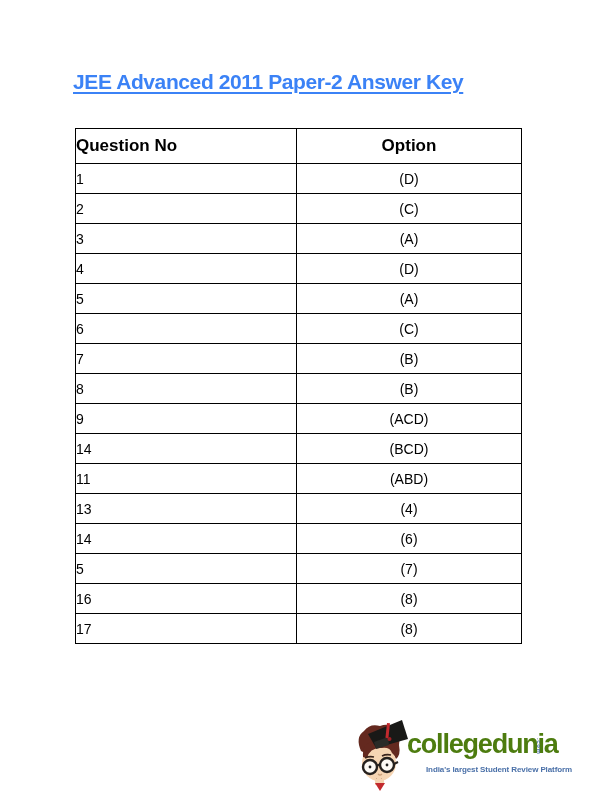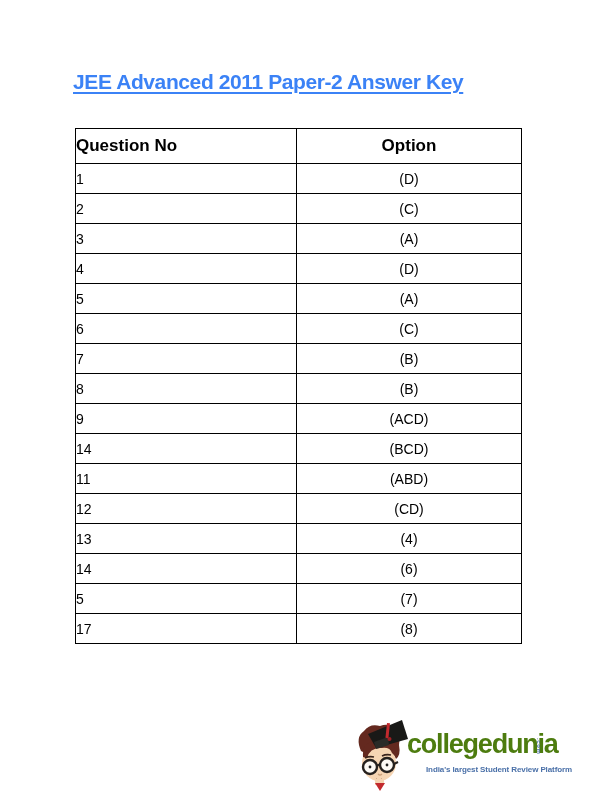--- a/index.html
+++ b/index.html
@@ -146,34 +146,34 @@
       </tr>
     <tr>
         <td class="cell-q">14</td>
         <td class="cell-o">(BCD)</td>
       </tr>
     <tr>
         <td class="cell-q">11</td>
         <td class="cell-o">(ABD)</td>
       </tr>
     <tr>
-        <td class="cell-q">12</td>
-        <td class="cell-o">(CD)</td>
-      </tr>
-    <tr>
         <td class="cell-q">13</td>
         <td class="cell-o">(4)</td>
       </tr>
     <tr>
         <td class="cell-q">14</td>
         <td class="cell-o">(6)</td>
       </tr>
     <tr>
         <td class="cell-q">5</td>
         <td class="cell-o">(7)</td>
+      </tr>
+    <tr>
+        <td class="cell-q">16</td>
+        <td class="cell-o">(8)</td>
       </tr>
     <tr>
         <td class="cell-q">17</td>
         <td class="cell-o">(8)</td>
       </tr>
   </tbody>
 </table>
 
 <div class="footer-logo">
   <svg class="mascot" viewBox="0 0 56 74" xmlns="http://www.w3.org/2000/svg">

